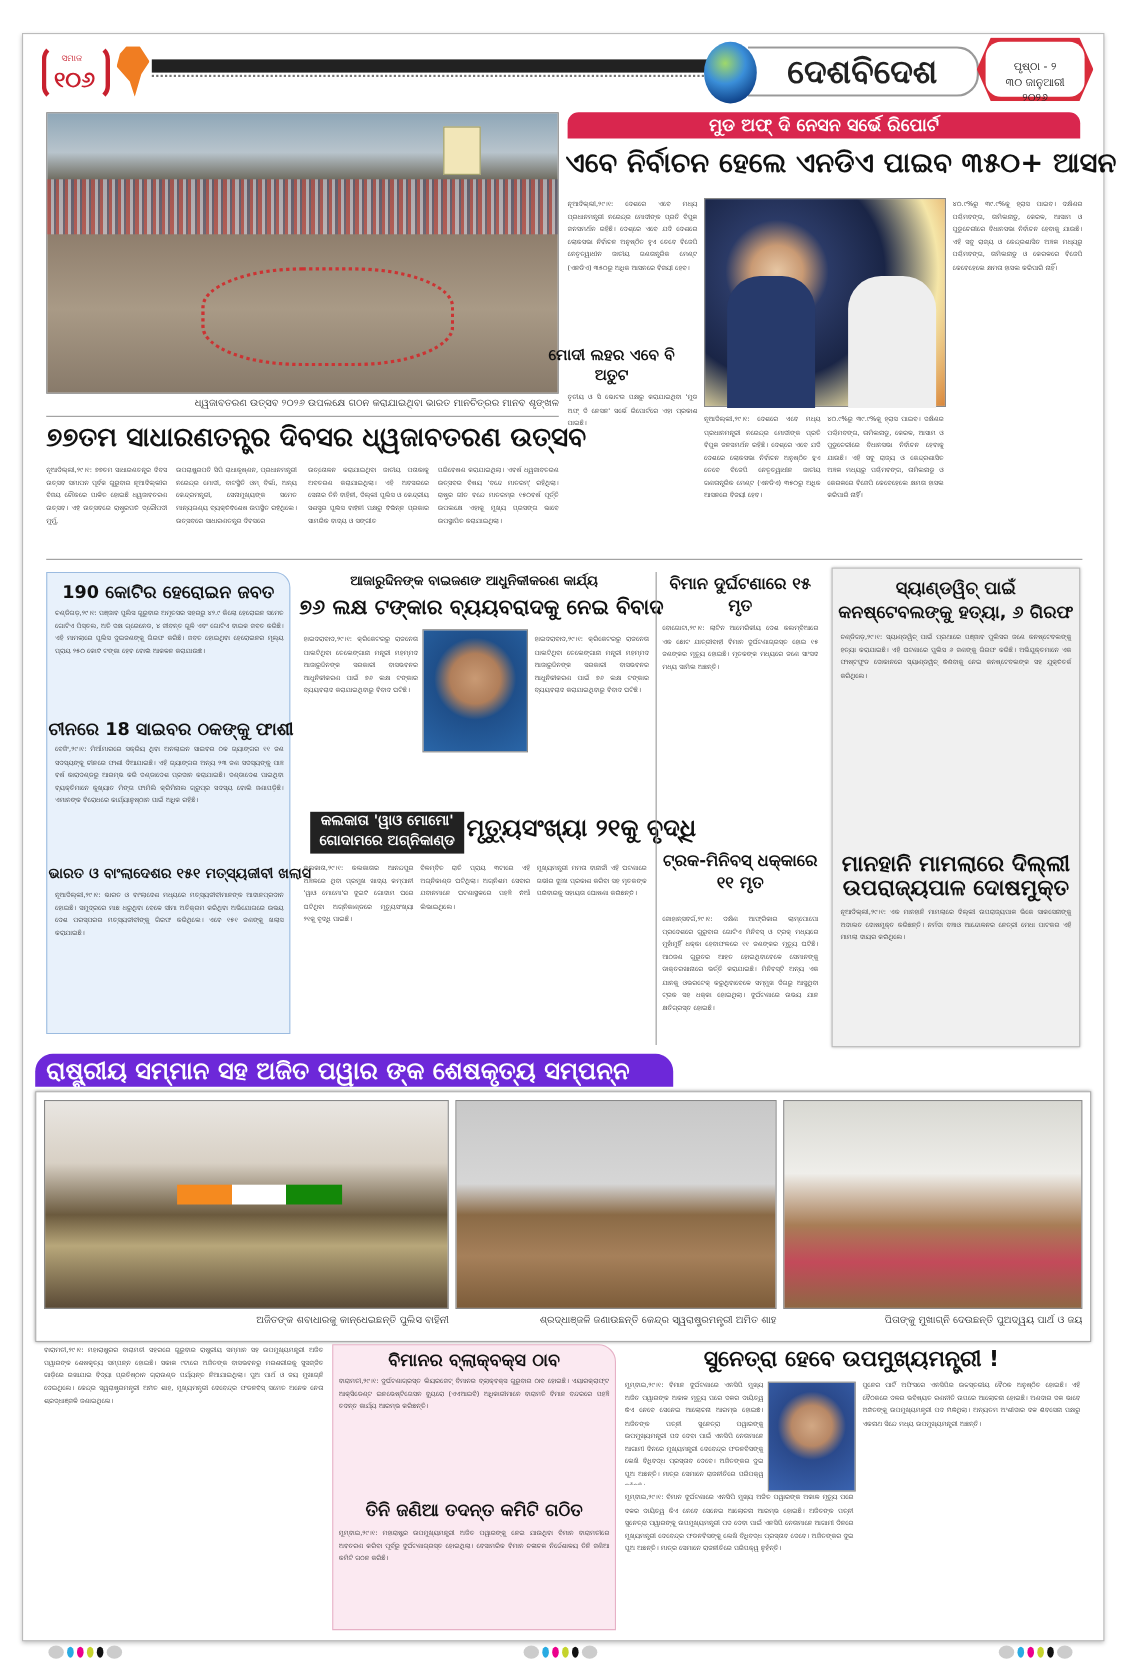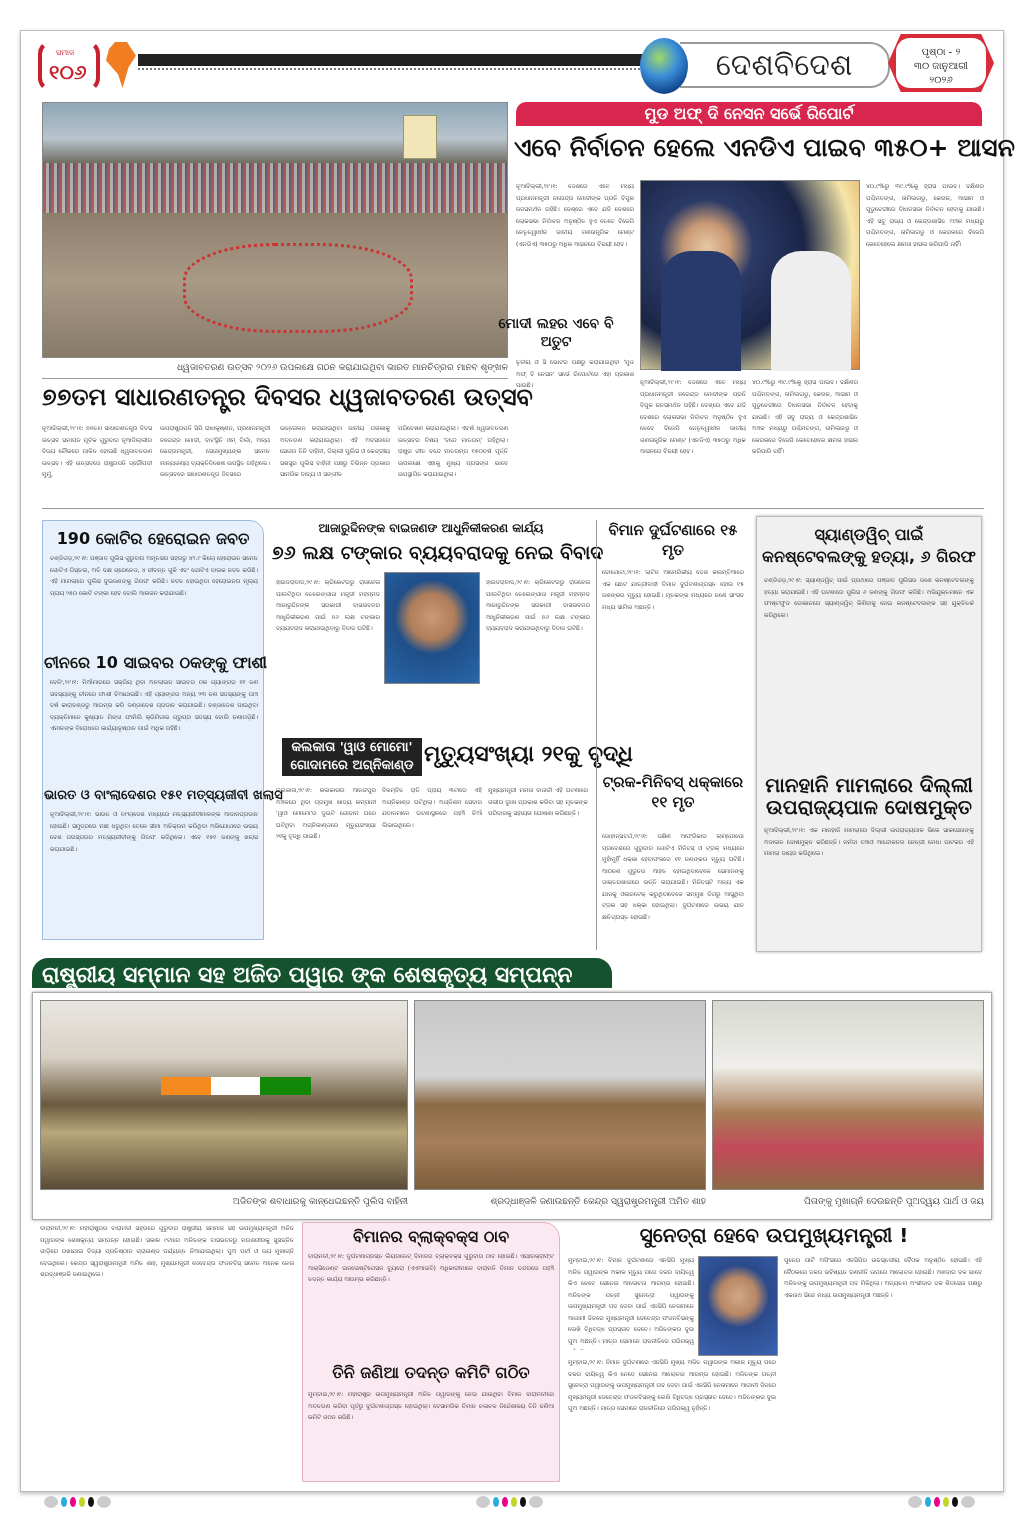--- a/index.html
+++ b/index.html
@@ -6,36 +6,36 @@
 body{width:1024px;height:1520px;background:#fff;font-family:"DejaVu Sans",sans-serif;color:#222;position:relative;overflow:hidden}
 .page{position:absolute;left:20px;top:30px;width:984px;height:1462px;border:1px solid #bbb;box-shadow:0 2px 4px rgba(0,0,0,.25)}
 .masthead{position:absolute;left:20px;top:30px;width:984px;height:68px}
 .logo{position:absolute;left:18px;top:10px;width:62px;height:52px;border:4px solid #c8202e;border-radius:14px;border-top-color:transparent;border-bottom-color:transparent}
 .logo-num{position:absolute;left:7px;top:16px;font-size:20px;font-weight:bold;color:#c8202e}
 .logo-small{position:absolute;left:14px;top:4px;font-size:8px;color:#c8202e}
 .india{position:absolute;left:86px;top:12px;width:30px;height:46px;background:#f07d22;clip-path:polygon(30% 0,70% 0,100% 30%,75% 55%,55% 100%,40% 70%,0 40%,10% 15%)}
 .rule-bar{position:absolute;left:118px;top:24px;width:510px;height:12px;background:#222}
 .rule-dots{position:absolute;left:118px;top:38px;width:510px;height:4px;border-top:2px dotted #777}
 .globe{position:absolute;left:620px;top:8px;width:48px;height:56px;border-radius:50%;background:radial-gradient(circle at 40% 35%,#9fd86a 0,#3b8fd9 40%,#0d3f86 80%)}
-.section{position:absolute;left:660px;top:12px;width:210px;height:46px;border:2px solid #999;border-left:none;border-radius:0 20px 20px 0;display:flex;align-items:center;justify-content:center;font-size:30px;font-weight:normal;color:#222}
+.section{position:absolute;left:660px;top:12px;width:210px;height:46px;border:2px solid #999;border-left:none;border-radius:0 20px 20px 0;display:flex;align-items:center;justify-content:center;font-size:30px;font-weight:bold;color:#222}
 .datebox{position:absolute;left:868px;top:4px;width:106px;height:58px;background:#d92c3b;clip-path:polygon(12% 0,88% 0,100% 50%,88% 100%,12% 100%,0 50%)}
-.dateinner{position:absolute;left:876px;top:8px;width:90px;height:50px;background:#fff;border-radius:14px;text-align:center;font-size:10px;line-height:14px;padding-top:7px;color:#222}
+.dateinner{position:absolute;left:876px;top:8px;width:90px;height:50px;background:#fff;border-radius:14px;text-align:center;font-size:10px;line-height:14px;padding-top:17px;color:#222}
 .photo{position:absolute;border:1px solid #888}
 .banner-red{position:absolute;left:516px;top:102px;width:466px;height:24px;background:#d9264e;border-radius:10px 10px 0 0;color:#fff;font-size:16px;text-align:center;line-height:24px;font-weight:bold}
 .hl{position:absolute;font-weight:bold;color:#111;line-height:1.1;text-align:center;white-space:nowrap}
 .text{position:absolute;font-size:6px;line-height:11.5px;color:#333;text-align:justify;overflow:hidden}
 .text::after{content:"";}
 .cap{position:absolute;font-size:9px;color:#333;text-align:right;white-space:nowrap}
 .hr{position:absolute;height:1px;background:#999}
 .vr{position:absolute;width:1px;background:#999}
 .box-blue{position:absolute;background:#e8f1fb;border:1px solid #9bbbe0;border-radius:0 14px 0 0}
 .box-grey{position:absolute;background:#f0f0f0;border:1px solid #bbb;box-shadow:0 0 3px #aaa}
 .box-pink{position:absolute;background:#fbe9f1;border:1px solid #e6b1c6;border-radius:0 16px 0 0}
 .tag-black{position:absolute;background:#222;color:#fff;font-size:13px;font-weight:bold;text-align:center;line-height:18px}
-.banner-blue{position:absolute;left:32px;top:958px;width:580px;height:30px;background:#14532d;border-radius:16px 16px 0 0;color:#fff;font-size:22px;font-weight:bold;line-height:34px;padding-left:10px;white-space:nowrap}
+.banner-blue{position:absolute;left:32px;top:958px;width:580px;height:30px;background:#6d28d9;border-radius:16px 16px 0 0;color:#fff;font-size:22px;font-weight:bold;line-height:34px;padding-left:10px;white-space:nowrap}
 .photo-frame{position:absolute;left:32px;top:992px;width:960px;height:228px;border:1px solid #aaa;box-shadow:0 0 3px #999;background:#fff}
 .dots{position:absolute;top:1496px;display:flex;gap:3px;align-items:center}
 .dot{width:6px;height:10px;border-radius:50%}
 .dotg{width:14px;height:12px;border-radius:50%;background:#ccc}
 </style>
 </head>
 <body>
 
 <div class="page"></div>
 
@@ -81,21 +81,21 @@
 <div class="hl" style="left:488px;top:314px;width:136px;font-size:14px;white-space:normal;line-height:18px">ମୋଦୀ ଲହର ଏବେ ବି ଅତୁଟ</div>
 <div class="text" style="left:516px;top:356px;width:118px;height:144px">ତୃତୀୟ ଓ ସି ଭୋଟର ପକ୍ଷରୁ କରାଯାଇଥିବା 'ମୁଡ ଅଫ୍ ଦି ନେସନ' ସର୍ଭେ ରିପୋର୍ଟରେ ଏହା ପ୍ରକାଶ ପାଇଛି।</div>
 <div class="text" style="left:640px;top:376px;width:106px;height:124px">ନୂଆଦିଲ୍ଲୀ,୨୯।୧: ଦେଶରେ ଏବେ ମଧ୍ୟ ପ୍ରଧାନମନ୍ତ୍ରୀ ନରେନ୍ଦ୍ର ମୋଦୀଙ୍କ ପ୍ରତି ବିପୁଳ ଜନସମର୍ଥନ ରହିଛି। ଦେଶ୍ରେ ଏବେ ଯଦି ଦେଶରେ ଲୋକସଭା ନିର୍ବାଚନ ଅନୁଷ୍ଠିତ ହୁଏ ତେବେ ବିଜେପି ନେତୃତ୍ୱାଧୀନ ଜାତୀୟ ଗଣତାନ୍ତ୍ରିକ ମେଣ୍ଟ (ଏନଡିଏ) ୩୫୦ରୁ ଅଧିକ ଆସନରେ ବିଜୟୀ ହେବ।</div>
 <div class="text" style="left:752px;top:376px;width:106px;height:124px">୪୦.୯%ରୁ ୩୯.୯%କୁ ହ୍ରାସ ପାଇବ। ଦକ୍ଷିଣର ପଶ୍ଚିମବଙ୍ଗ, ତାମିଲନାଡୁ, କେରଳ, ଆସାମ ଓ ପୁଡୁଚେରୀରେ ବିଧାନସଭା ନିର୍ବାଚନ ହେବାକୁ ଯାଉଛି। ଏହି ସବୁ ରାଜ୍ୟ ଓ କେନ୍ଦ୍ରଶାସିତ ଅଞ୍ଚଳ ମଧ୍ୟରୁ ପଶ୍ଚିମବଙ୍ଗ, ତାମିଲନାଡୁ ଓ କେରଳରେ ବିଜେପି କେବେହେଲେ କ୍ଷମତା ହାସଲ କରିପାରି ନାହିଁ।</div>
 
 <div class="hr" style="left:42px;top:508px;width:942px"></div>
 
 <div class="box-blue" style="left:42px;top:520px;width:222px;height:420px"></div>
 <div class="hl" style="left:44px;top:530px;width:218px;font-size:16px">190 କୋଟିର ହେରୋଇନ ଜବତ</div>
 <div class="text" style="left:50px;top:552px;width:208px;height:92px">ଚଣ୍ଡିଗଡ଼,୨୯।୧: ପଞ୍ଜାବ ପୁଲିସ ଗୁରୁବାର ଅମୃତସର ସହରରୁ ୪୨.୯ କିଲୋ ହେରୋଇନ ସମେତ ଗୋଟିଏ ପିସ୍ତଲ, ଅତି ଦକ୍ଷ ଗ୍ରେନେଡ, ୪ ଜୀବନ୍ତ ଗୁଳି ଏବଂ ଗୋଟିଏ ବାଇକ ଜବତ କରିଛି। ଏହି ମାମଲାରେ ପୁଲିସ ଦୁଇଜଣଙ୍କୁ ଗିରଫ କରିଛି। ଜବତ ହୋଇଥିବା ହେରୋଇନର ମୂଲ୍ୟ ପ୍ରାୟ ୨୫୦ କୋଟି ଟଙ୍କା ହେବ ବୋଲି ଆକଳନ କରାଯାଉଛି।</div>
-<div class="hl" style="left:44px;top:654px;width:218px;font-size:16px">ଚୀନରେ 10 ସାଇବର ଠକଙ୍କୁ ଫାଶୀ</div>
+<div class="hl" style="left:44px;top:654px;width:218px;font-size:16px">ଚୀନରେ 18 ସାଇବର ଠକଙ୍କୁ ଫାଶୀ</div>
 <div class="text" style="left:50px;top:676px;width:208px;height:104px">ବେଜିଂ,୨୯।୧: ମିଆଁମାରରେ ସକ୍ରିୟ ଥିବା ଅନଲାଇନ ସାଇବର ଠକ ଗ୍ୟାଙ୍ଗର ୧୧ ଜଣ ସଦସ୍ୟଙ୍କୁ ଚୀନରେ ଫାଶୀ ଦିଆଯାଇଛି। ଏହି ଗ୍ୟାଙ୍ଗର ଅନ୍ୟ ୨୩ ଜଣ ସଦସ୍ୟଙ୍କୁ ପାଞ୍ଚ ବର୍ଷ କାରାଦଣ୍ଡରୁ ଆରମ୍ଭ କରି ଦଣ୍ଡାଦେଶ ପ୍ରଦାନ କରାଯାଇଛି। ଦଣ୍ଡାଦେଶ ପାଇଥିବା ବ୍ୟକ୍ତିମାନେ କୁଖ୍ୟାତ ମିଙ୍ଗ ଫାମିଲି କ୍ରିମିନାଲ ଗ୍ରୁପ୍ର ସଦସ୍ୟ ବୋଲି ଜଣାପଡ଼ିଛି। ଏମାନଙ୍କ ବିରୋଧରେ କାର୍ଯ୍ୟାନୁଷ୍ଠାନ ପାଇଁ ଅଧିକ ରହିଛି।</div>
 <div class="hl" style="left:44px;top:788px;width:218px;font-size:13px">ଭାରତ ଓ ବାଂଲାଦେଶର ୧୫୧ ମତ୍ସ୍ୟଜୀବୀ ଖଲାସ</div>
 <div class="text" style="left:50px;top:808px;width:208px;height:126px">ନୂଆଦିଲ୍ଲୀ,୨୯।୧: ଭାରତ ଓ ବାଂଲାଦେଶ ମଧ୍ୟରେ ମତ୍ସ୍ୟଜୀବୀମାନଙ୍କ ଆଦାନପ୍ରଦାନ ହୋଇଛି। ସମୁଦ୍ରରେ ମାଛ ଧରୁଥିବା ବେଳେ ସୀମା ଅତିକ୍ରମ କରିଥିବା ଅଭିଯୋଗରେ ଉଭୟ ଦେଶ ପରସ୍ପରର ମତ୍ସ୍ୟଜୀବୀଙ୍କୁ ଗିରଫ କରିଥିଲେ। ଏବେ ୧୫୧ ଜଣଙ୍କୁ ଖଲାସ କରାଯାଇଛି।</div>
 
 <div class="hl" style="left:272px;top:522px;width:318px;font-size:12px">ଆଜାରୁଦ୍ଦିନଙ୍କ ବାଇଜଣଙ ଆଧୁନିକୀକରଣ କାର୍ଯ୍ୟ</div>
 <div class="hl" style="left:272px;top:542px;width:318px;font-size:19px">୭୬ ଲକ୍ଷ ଟଙ୍କାର ବ୍ୟୟବରାଦକୁ ନେଇ ବିବାଦ</div>
 <div class="text" style="left:276px;top:576px;width:104px;height:158px">ହାଇଦରାବାଦ,୨୯।୧: କ୍ରିକେଟରରୁ ରାଜନେତା ପାଲଟିଥିବା ତେଲେଙ୍ଗାନା ମନ୍ତ୍ରୀ ମହମ୍ମଦ ଆଜାରୁଦ୍ଦିନଙ୍କ ସରକାରୀ ବାସଭବନର ଆଧୁନିକୀକରଣ ପାଇଁ ୭୬ ଲକ୍ଷ ଟଙ୍କାର ବ୍ୟୟବରାଦ କରାଯାଇଥିବାରୁ ବିବାଦ ଘଟିଛି।</div>
 <div class="photo" style="left:384px;top:572px;width:96px;height:112px;background:radial-gradient(circle at 50% 40%,#c99a74 0,#b07e5a 28%,#1f4f8a 46%,#2a66a8 100%)"></div>
 <div class="text" style="left:486px;top:576px;width:104px;height:158px">ହାଇଦରାବାଦ,୨୯।୧: କ୍ରିକେଟରରୁ ରାଜନେତା ପାଲଟିଥିବା ତେଲେଙ୍ଗାନା ମନ୍ତ୍ରୀ ମହମ୍ମଦ ଆଜାରୁଦ୍ଦିନଙ୍କ ସରକାରୀ ବାସଭବନର ଆଧୁନିକୀକରଣ ପାଇଁ ୭୬ ଲକ୍ଷ ଟଙ୍କାର ବ୍ୟୟବରାଦ କରାଯାଇଥିବାରୁ ବିବାଦ ଘଟିଛି।</div>
 

